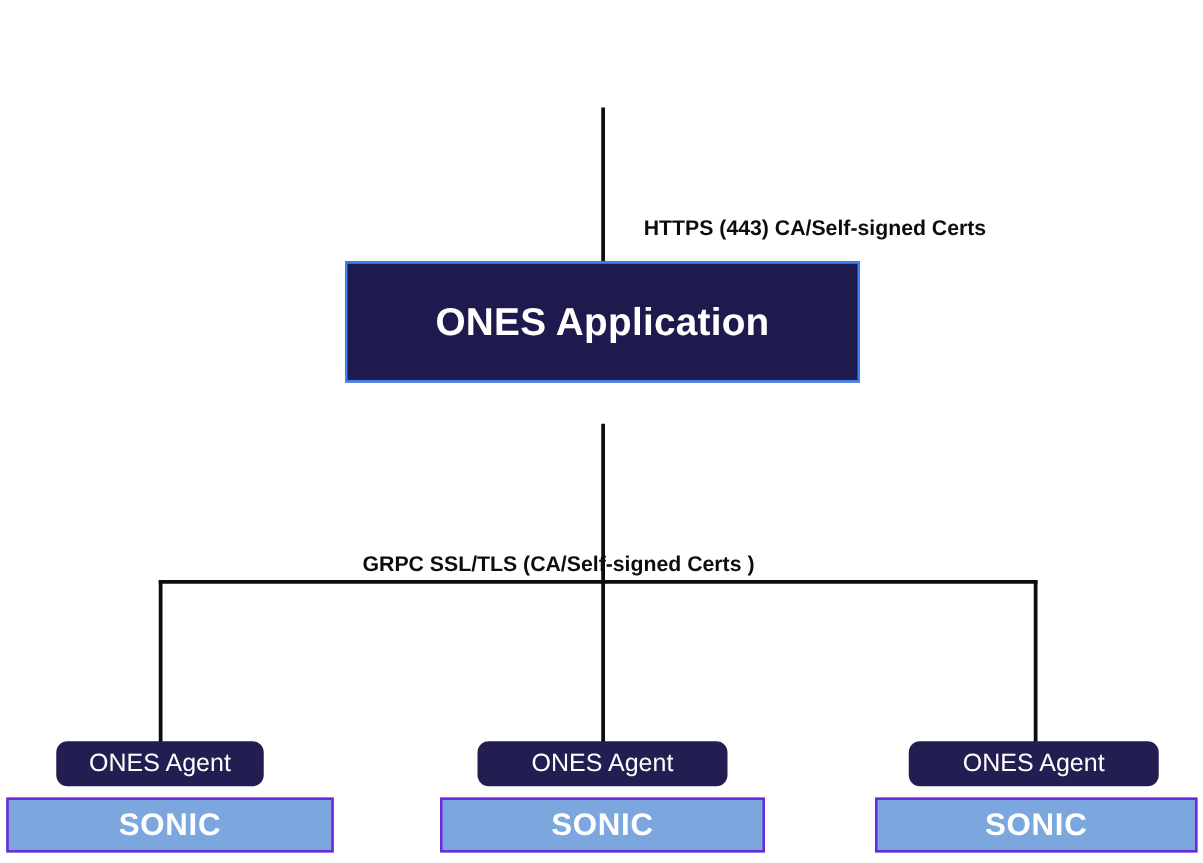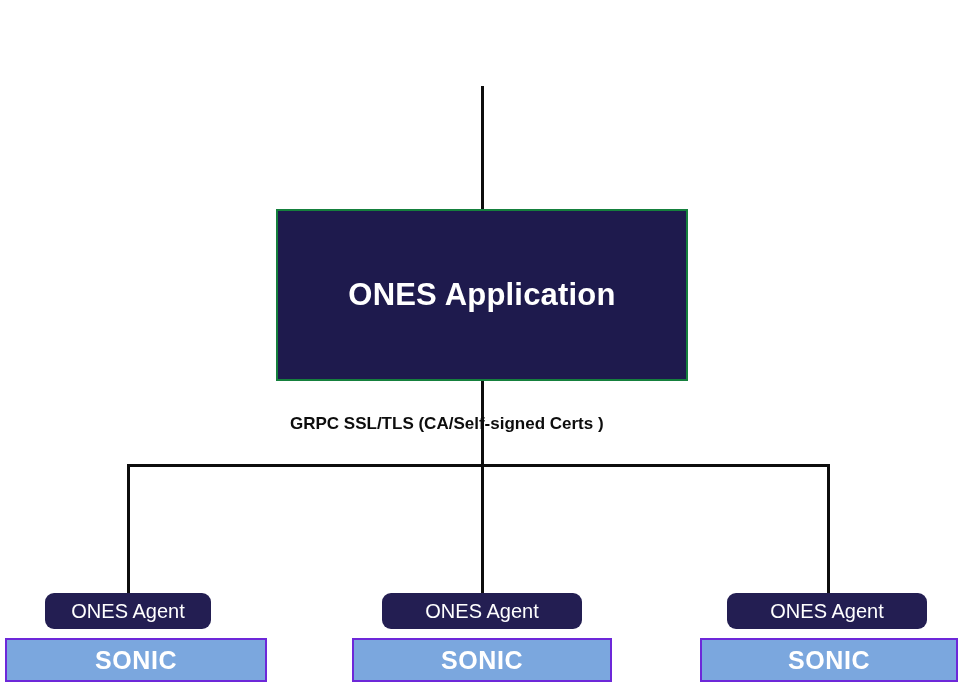--- a/index.html
+++ b/index.html
@@ -51,23 +51,23 @@
     font-weight: bold;
     letter-spacing: .2px;
   }
 
   
   #ones-application-node {
     position: absolute;
     left: 276px;
     top: 209px;
     width: 412px;
-    height: 172px;
+    height: 97px;
     background: #1e1a4d;
-    border: 2px solid #15803d;
+    border: 2px solid #3b82f6;
     box-sizing: border-box;
     display: flex;
     align-items: center;
     justify-content: center;
   }
   #ones-application-node .node-label {
     color: #ffffff;
     font-size: 31px;
     font-weight: bold;
     letter-spacing: .2px;
@@ -76,21 +76,21 @@
   
   .edge-label {
     position: absolute;
     color: #0d0d0d;
     font-size: 17px;
     font-weight: bold;
     line-height: 24px;
     white-space: pre;
   }
   #edge-label-https { left: 515px; top: 123px; }
-  #edge-label-grpc  { left: 290px; top: 364px; }
+  #edge-label-grpc  { left: 290px; top: 392px; }
 
   
   .agent-node {
     position: absolute;
     height: 36px;
     background: #231e52;
     border-radius: 9px;
     display: flex;
     align-items: center;
     justify-content: center;
@@ -135,20 +135,24 @@
 
   <div class="conn-v" style="left:481px; top:339px; height:128px;"></div>
 
   <div class="conn-h" style="left:127px; top:464px; width:703px;"></div>
 
   <div class="conn-v" style="left:127px; top:464px; height:132px;"></div>
   <div class="conn-v" style="left:481px; top:464px; height:132px;"></div>
   <div class="conn-v" style="left:827px; top:464px; height:132px;"></div>
 
 
+  <div class="edge-label" id="edge-label-https">
+    <div>HTTPS (443) CA/Self-signed Certs</div>
+    <div>RBAC Control</div>
+  </div>
 
   <div id="ones-application-node">
     <span class="node-label">ONES Application</span>
   </div>
 
   <div class="edge-label" id="edge-label-grpc">
     <div>GRPC SSL/TLS (CA/Self-signed Certs )</div>
   </div>
 
   <div class="agent-node" id="agent-node-1">

